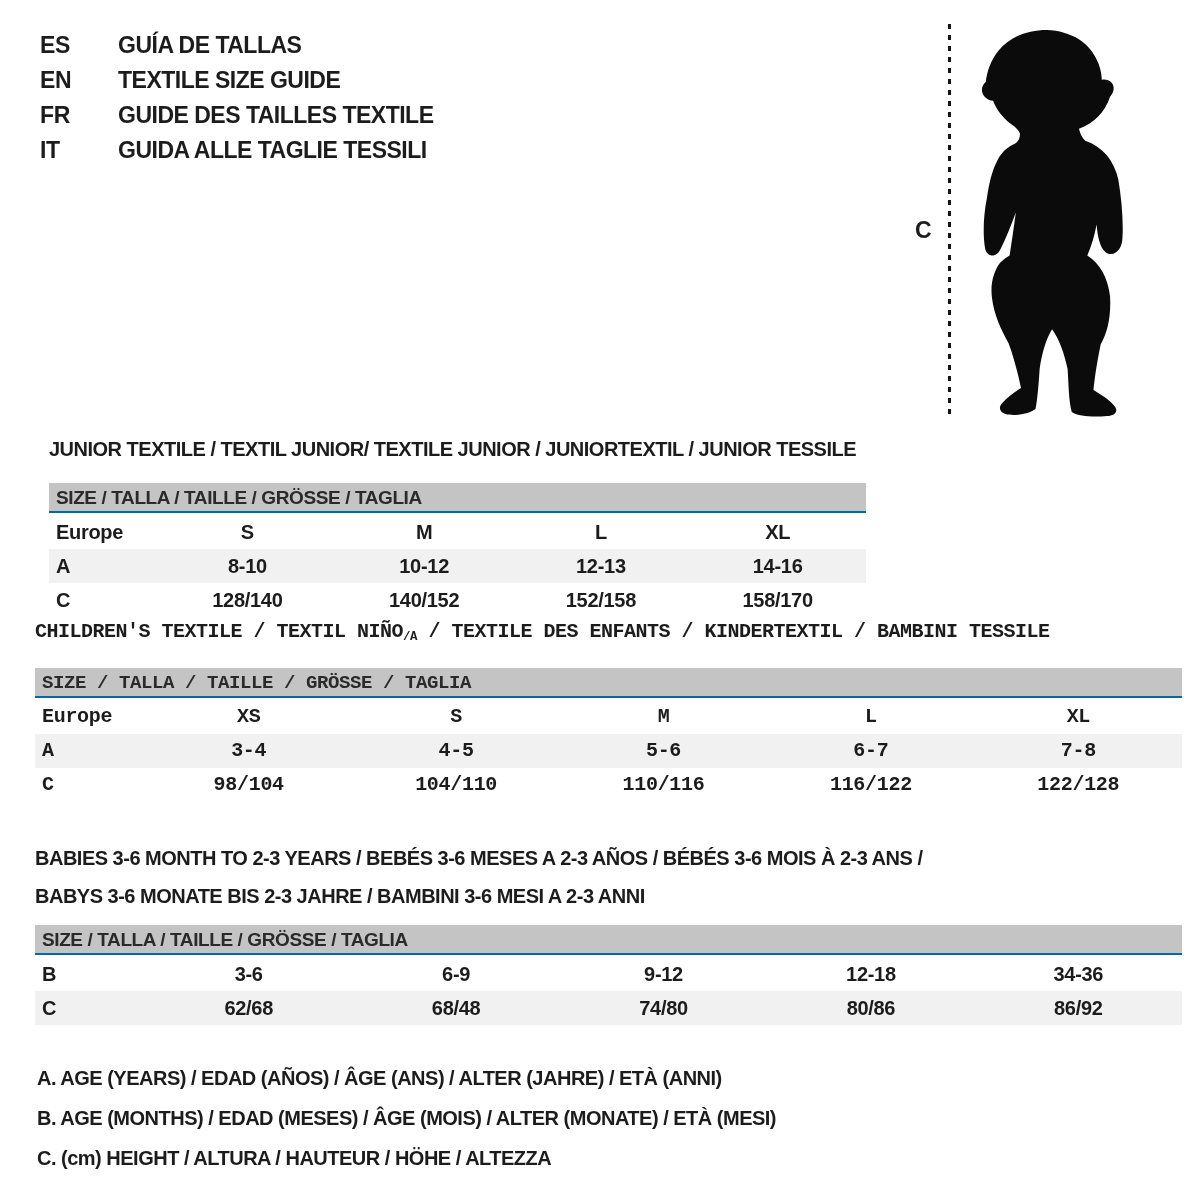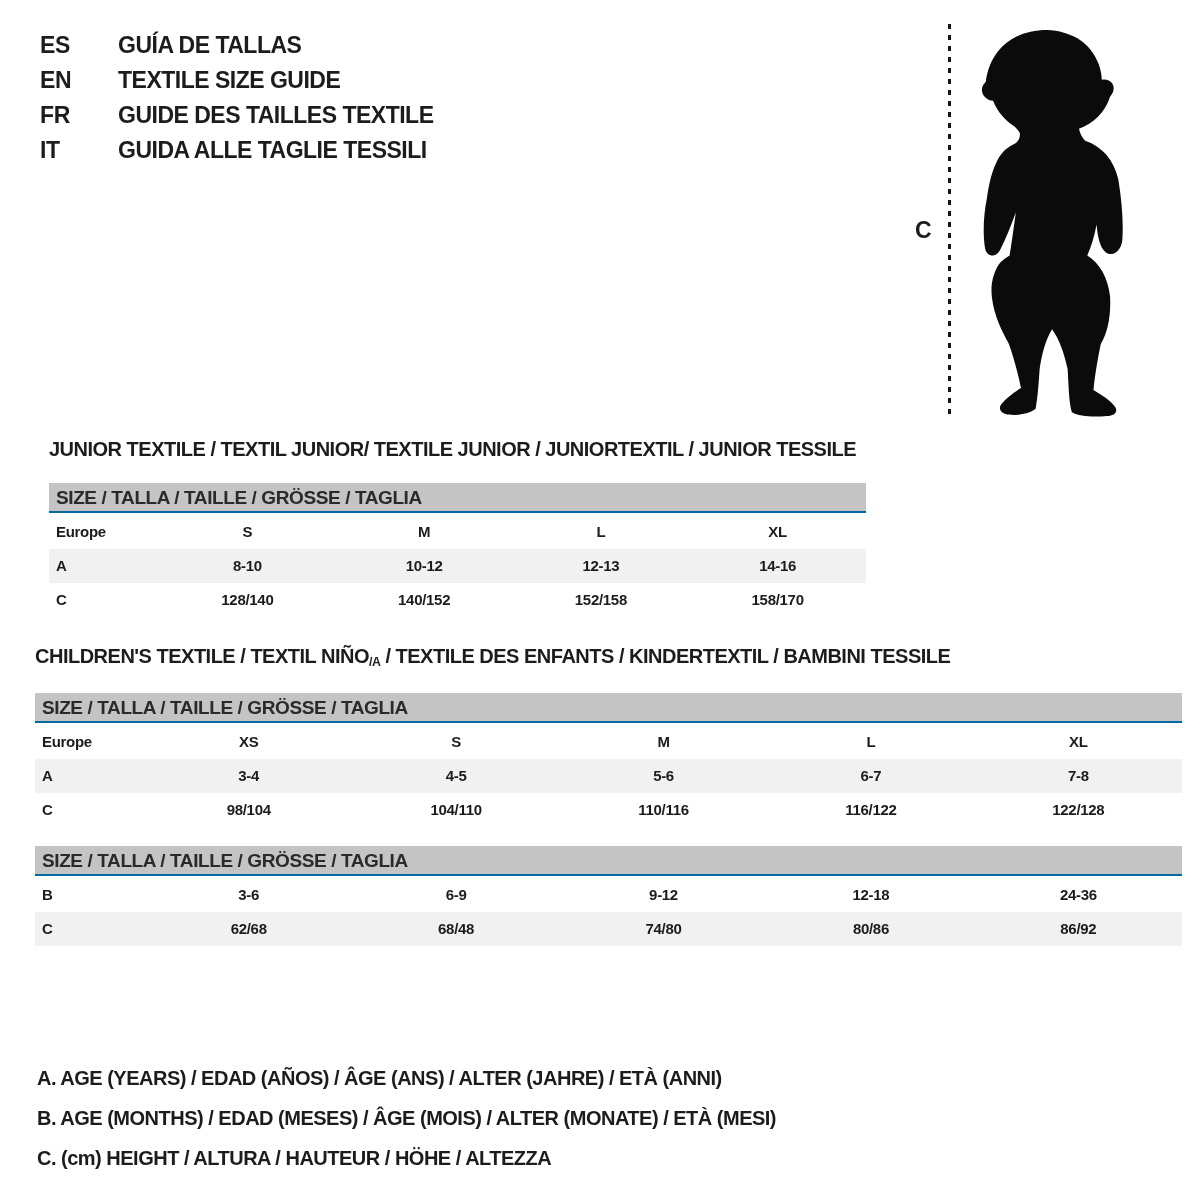--- a/index.html
+++ b/index.html
@@ -23,41 +23,41 @@
   .dashed-line {
     position:absolute; left:948px; top:24px; width:3px; height:392px;
     background:repeating-linear-gradient(to bottom, #141414 0px, #141414 5px, transparent 5px, transparent 11px);
   }
   .figure-label { position:absolute; left:915px; top:217px; font-size:23px; }
   .silhouette { position:absolute; left:962px; top:24px; }
 
   
   .section { position:absolute; }
   .sec-junior   { left:49px; top:437px; width:817px; }
-  .sec-children { left:35px; top:644px; width:1147px; }
+  .sec-children { left:35px; top:620px; width:1147px;font-family:Liberation Mono, monospace; }
   .sec-babies   { left:35px; top:846px; width:1147px; }
 
   .sec-title { font-size:20px; letter-spacing:-0.5px; white-space:nowrap; line-height:24px; }
   .sec-junior .sec-title   { margin-bottom:22px; }
   .sec-children .sec-title { margin-bottom:22px; }
   .babies-title-line2 { margin-top:14px; }
   .sec-babies .title-block { margin-bottom:17px; }
 
   .nino-sub { font-size:0.62em; position:relative; top:0.22em; }
 
   .size-band {
     height:30px; line-height:30px;
     background:#c4c4c4;
     border-bottom:2px solid #0369a1;
     padding-left:7px;
     font-size:19px; letter-spacing:-0.4px;
     color:#2a2a2a;
     margin-bottom:2px;
   }
-  .trow { display:flex; height:34px; line-height:34px; font-size:15px; letter-spacing:-0.3px; }
+  .trow { display:flex; height:34px; line-height:34px; font-size:20px; letter-spacing:-0.3px; }
   .trow.shaded { background:#f1f1f1; }
   .tlabel { width:110px; padding-left:7px; text-align:left; }
   .tcell { flex:1; text-align:center; }
 
   
   .legend { position:absolute; left:37px; top:1066px; list-style:none; }
   .legend-line { font-size:20px; letter-spacing:-0.5px; line-height:24px; margin-bottom:16px; white-space:nowrap; }
 </style>
 </head>
 <body>
@@ -175,28 +175,32 @@
     <span class="tlabel">C</span>
     <span class="tcell">98/104</span>
     <span class="tcell">104/110</span>
     <span class="tcell">110/116</span>
     <span class="tcell">116/122</span>
     <span class="tcell">122/128</span>
   </div>
 </section>
 
 <section class="section sec-babies">
+  <div class="title-block">
+    <h2 class="sec-title">BABIES 3-6 MONTH TO 2-3 YEARS / BEBÉS 3-6 MESES A 2-3 AÑOS / BÉBÉS 3-6 MOIS À 2-3 ANS /</h2>
+    <h2 class="sec-title babies-title-line2">BABYS 3-6 MONATE BIS 2-3 JAHRE / BAMBINI 3-6 MESI A 2-3 ANNI</h2>
+  </div>
   <div class="size-band">SIZE / TALLA / TAILLE / GRÖSSE / TAGLIA</div>
   <div class="trow">
     <span class="tlabel">B</span>
     <span class="tcell">3-6</span>
     <span class="tcell">6-9</span>
     <span class="tcell">9-12</span>
     <span class="tcell">12-18</span>
-    <span class="tcell">24-36</span>
+    <span class="tcell">34-36</span>
   </div>
   <div class="trow shaded">
     <span class="tlabel">C</span>
     <span class="tcell">62/68</span>
     <span class="tcell">68/48</span>
     <span class="tcell">74/80</span>
     <span class="tcell">80/86</span>
     <span class="tcell">86/92</span>
   </div>
 </section>

